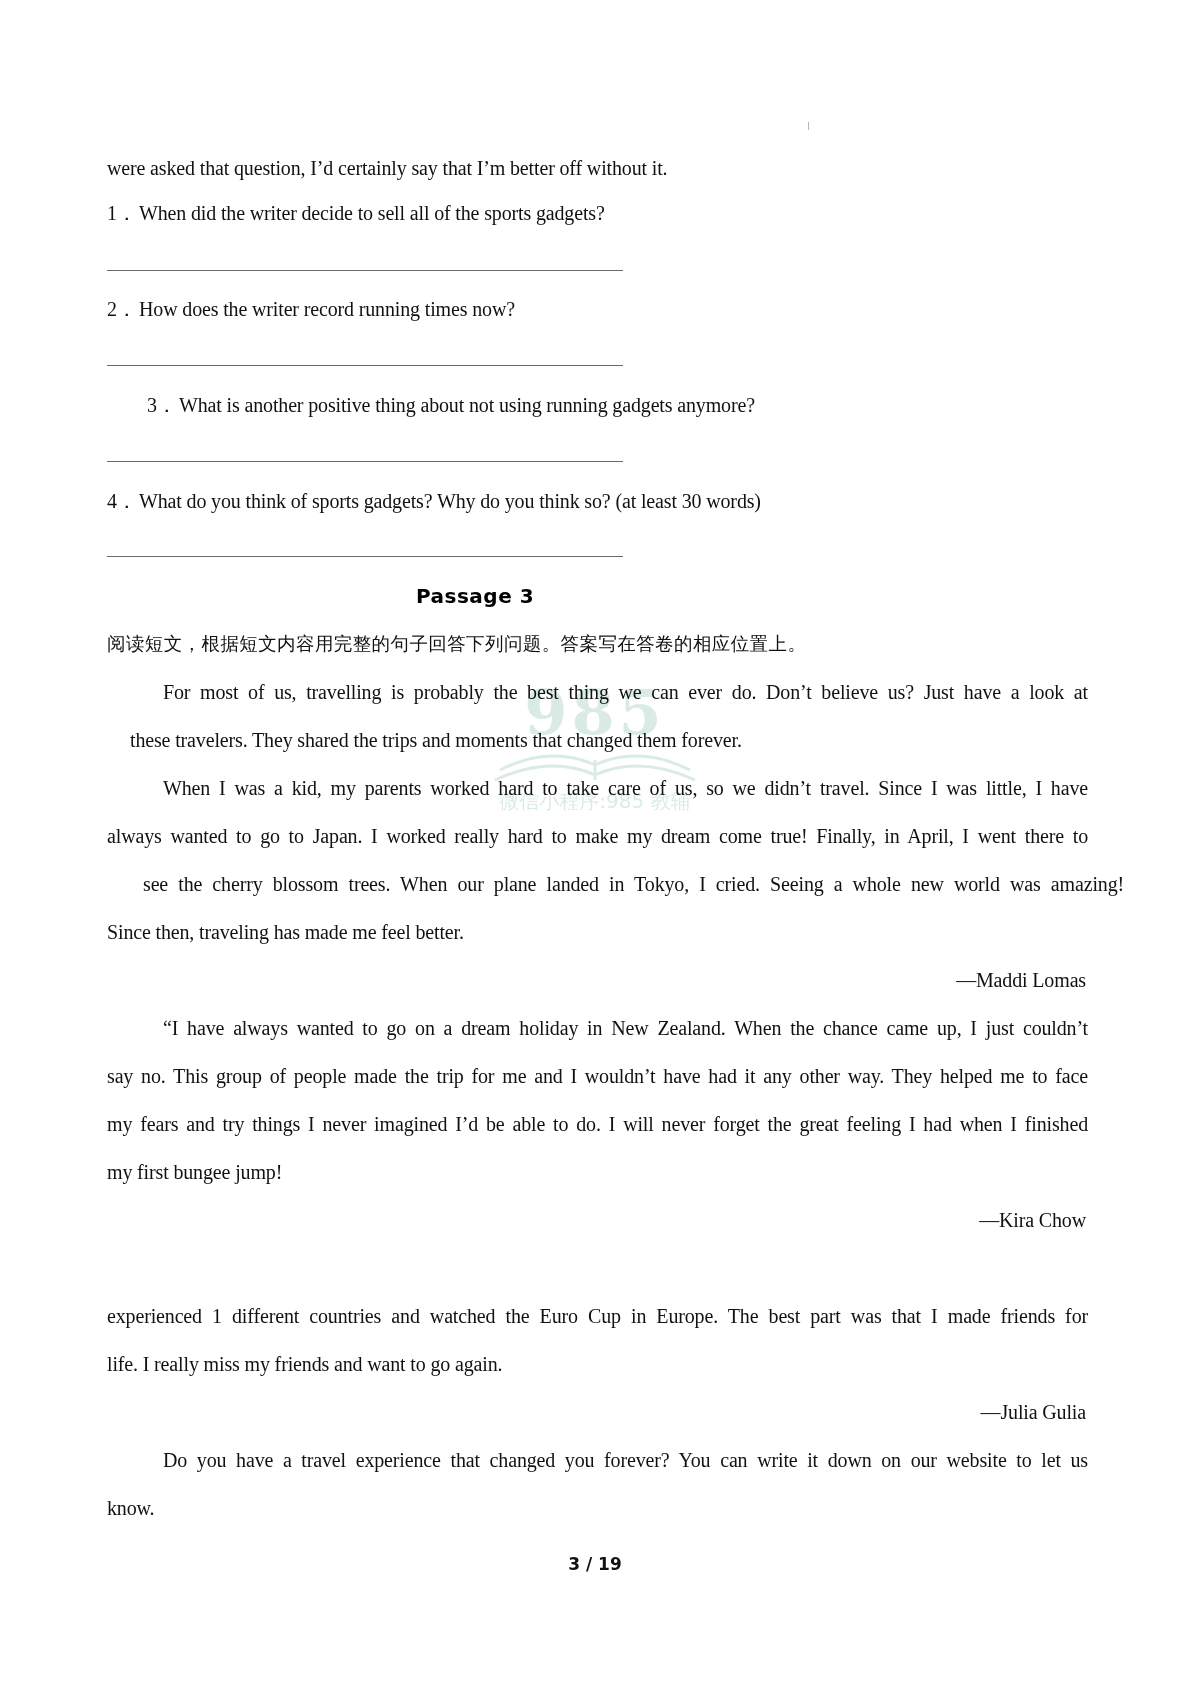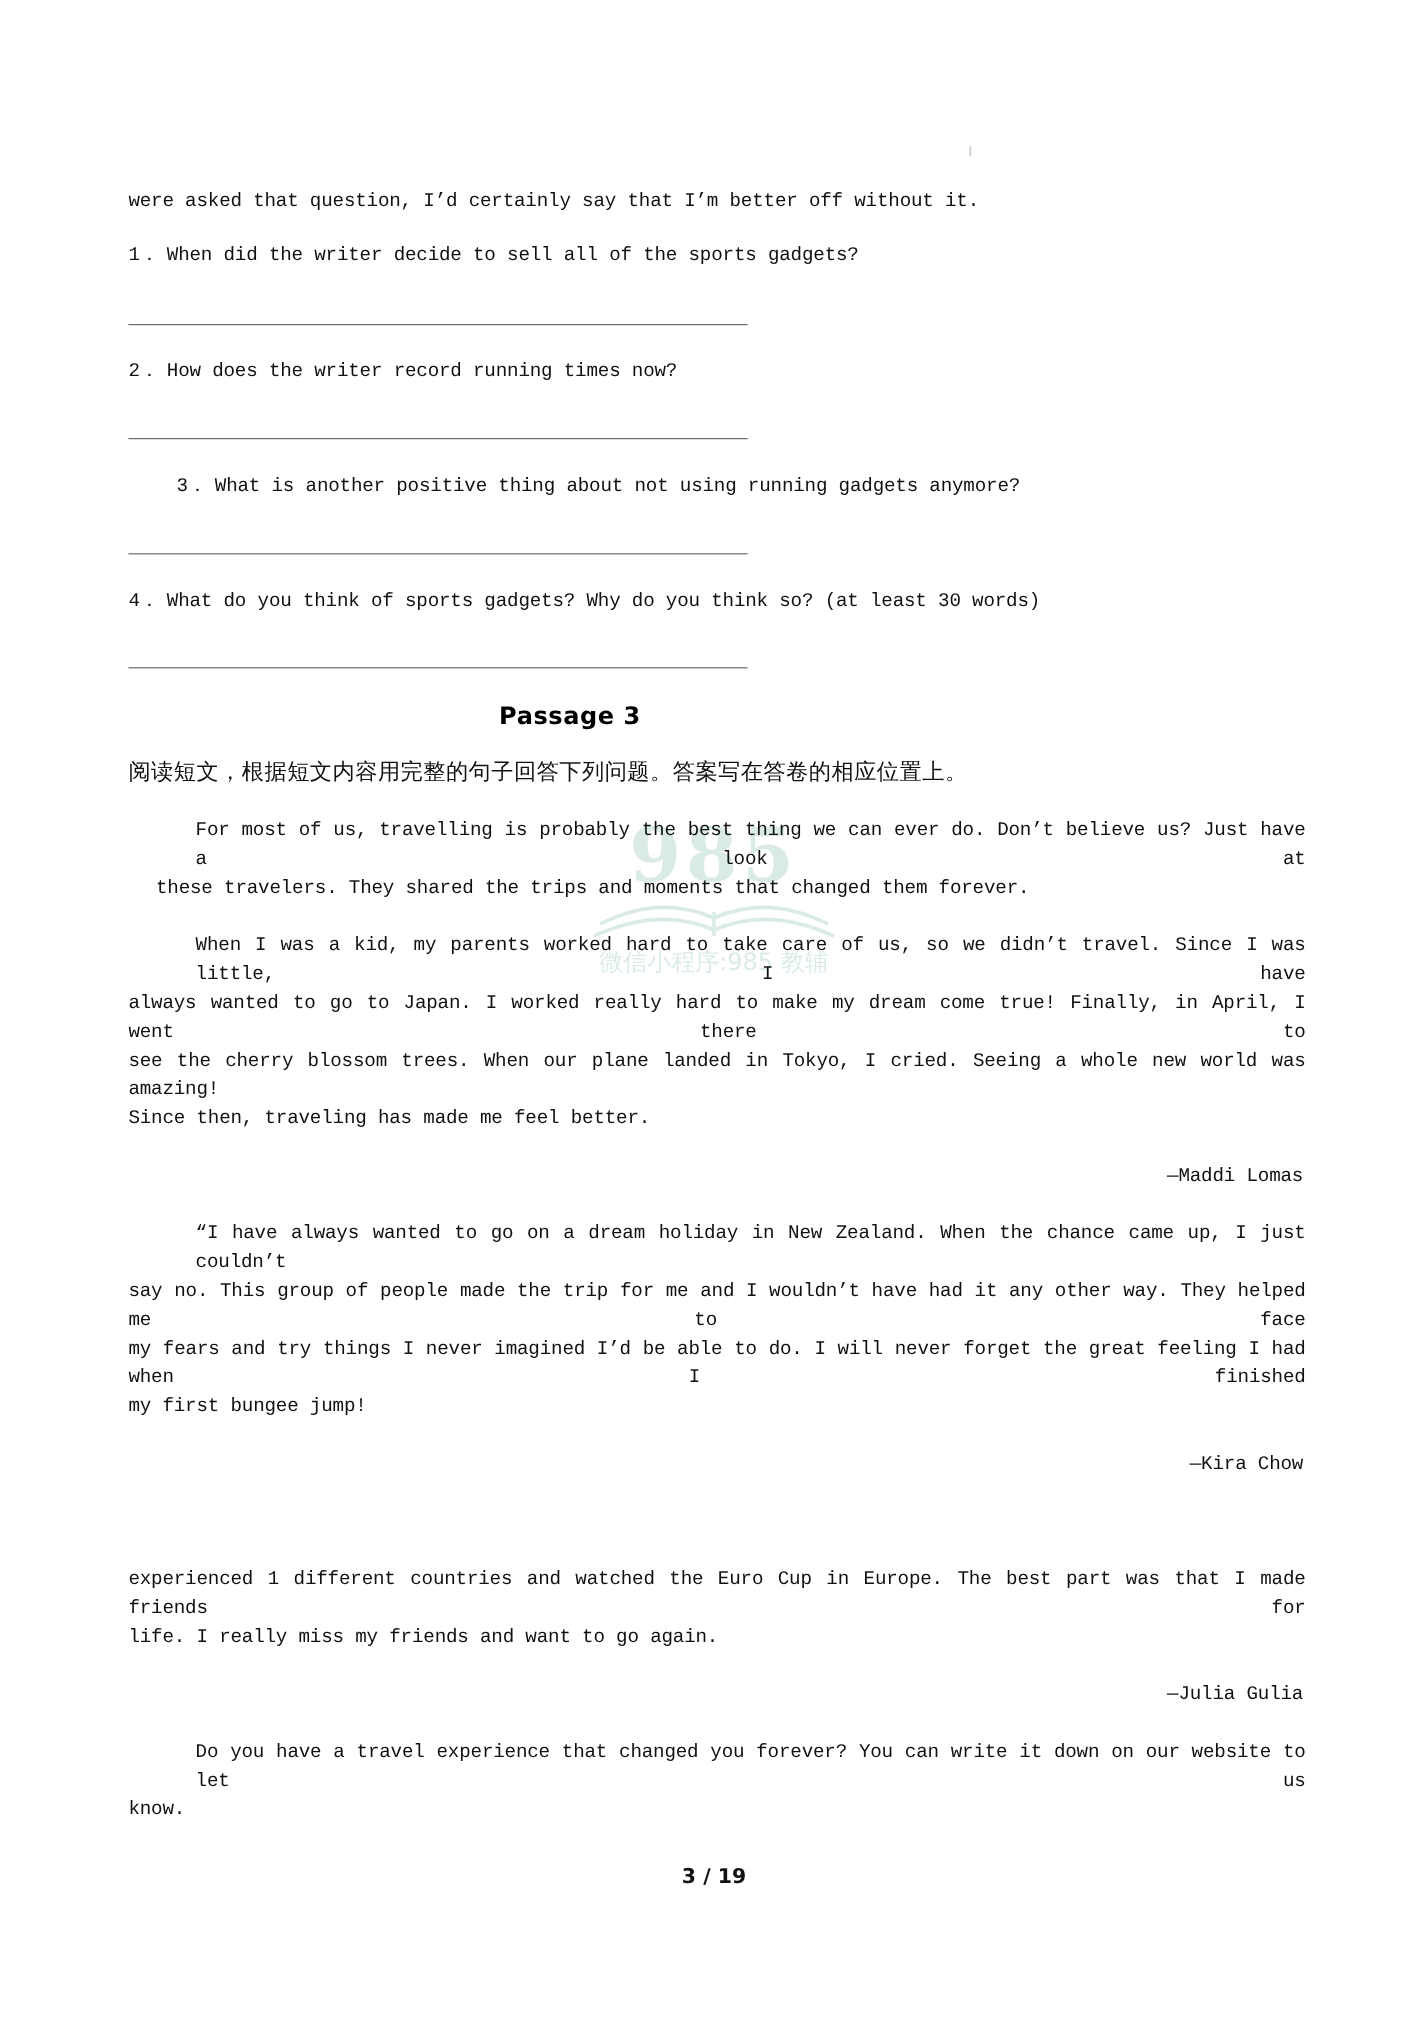--- a/index.html
+++ b/index.html
@@ -25,25 +25,24 @@
       position: absolute;
       left: 808px;
       top: 122px;
       width: 1px;
       height: 8px;
       background: #b8b8b8;
     }
     .line {
       position: absolute;
       left: 107px;
-      font-size: 16px;
+      font-size: 20px;
       line-height: 24px;
       white-space: nowrap;
       letter-spacing: -0.15px;
-      font-family: Liberation Mono, monospace;
     }
     .justify {
       width: 981px;
       text-align: justify;
       text-align-last: justify;
       white-space: normal;
     }
     .indent {
       left: 163px;
       width: 925px;
@@ -175,21 +174,21 @@
 
   <div class="passage-title">Passage 3</div>
 
   <div class="instruction">阅读短文，根据短文内容用完整的句子回答下列问题。答案写在答卷的相应位置上。</div>
 
   <div class="line justify indent" style="top:680px;">For most of us, travelling is probably the best thing we can ever do. Don’t believe us? Just have a look at</div>
   <div class="line" style="top:728px;margin-left:23px;">these travelers. They shared the trips and moments that changed them forever.</div>
 
   <div class="line justify indent" style="top:776px;">When I was a kid, my parents worked hard to take care of us, so we didn’t travel. Since I was little, I have</div>
   <div class="line justify" style="top:824px;">always wanted to go to Japan. I worked really hard to make my dream come true! Finally, in April, I went there to</div>
-  <div class="line justify" style="top:872px;">see the cherry blossom trees. When our plane landed in Tokyo, I cried. Seeing a whole new world was amazing!</div>
+  <div class="line justify" style="top:872px;margin-left:36px;">see the cherry blossom trees. When our plane landed in Tokyo, I cried. Seeing a whole new world was amazing!</div>
   <div class="line" style="top:920px;">Since then, traveling has made me feel better.</div>
   <div class="line right" style="top:968px;">—Maddi Lomas</div>
 
   <div class="line justify indent" style="top:1016px;">“I have always wanted to go on a dream holiday in New Zealand. When the chance came up, I just couldn’t</div>
   <div class="line justify" style="top:1064px;">say no. This group of people made the trip for me and I wouldn’t have had it any other way. They helped me to face</div>
   <div class="line justify" style="top:1112px;">my fears and try things I never imagined I’d be able to do. I will never forget the great feeling I had when I finished</div>
   <div class="line" style="top:1160px;">my first bungee jump!</div>
   <div class="line right" style="top:1208px;">—Kira Chow</div>
 
   <div class="line justify" style="top:1304px;">experienced 1 different countries and watched the Euro Cup in Europe. The best part was that I made friends for</div>

